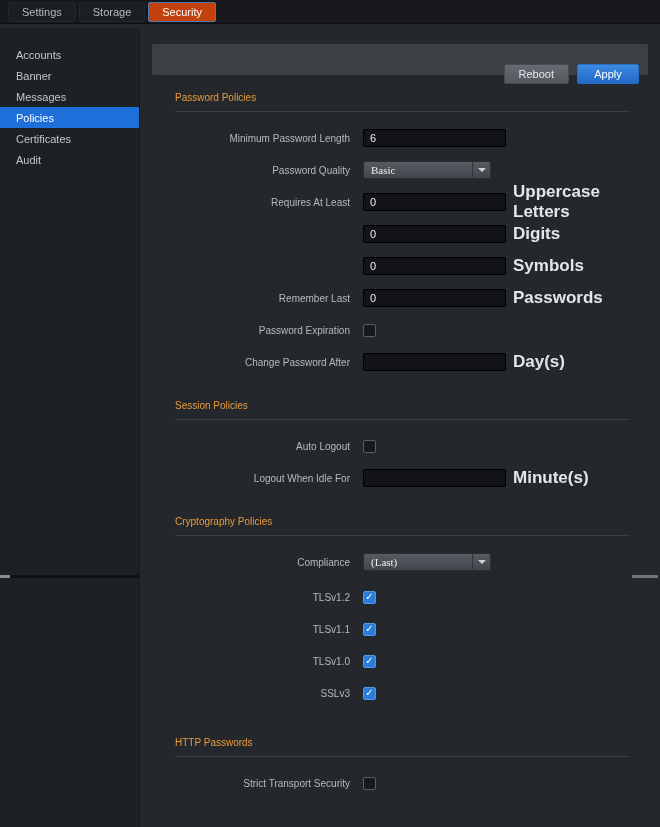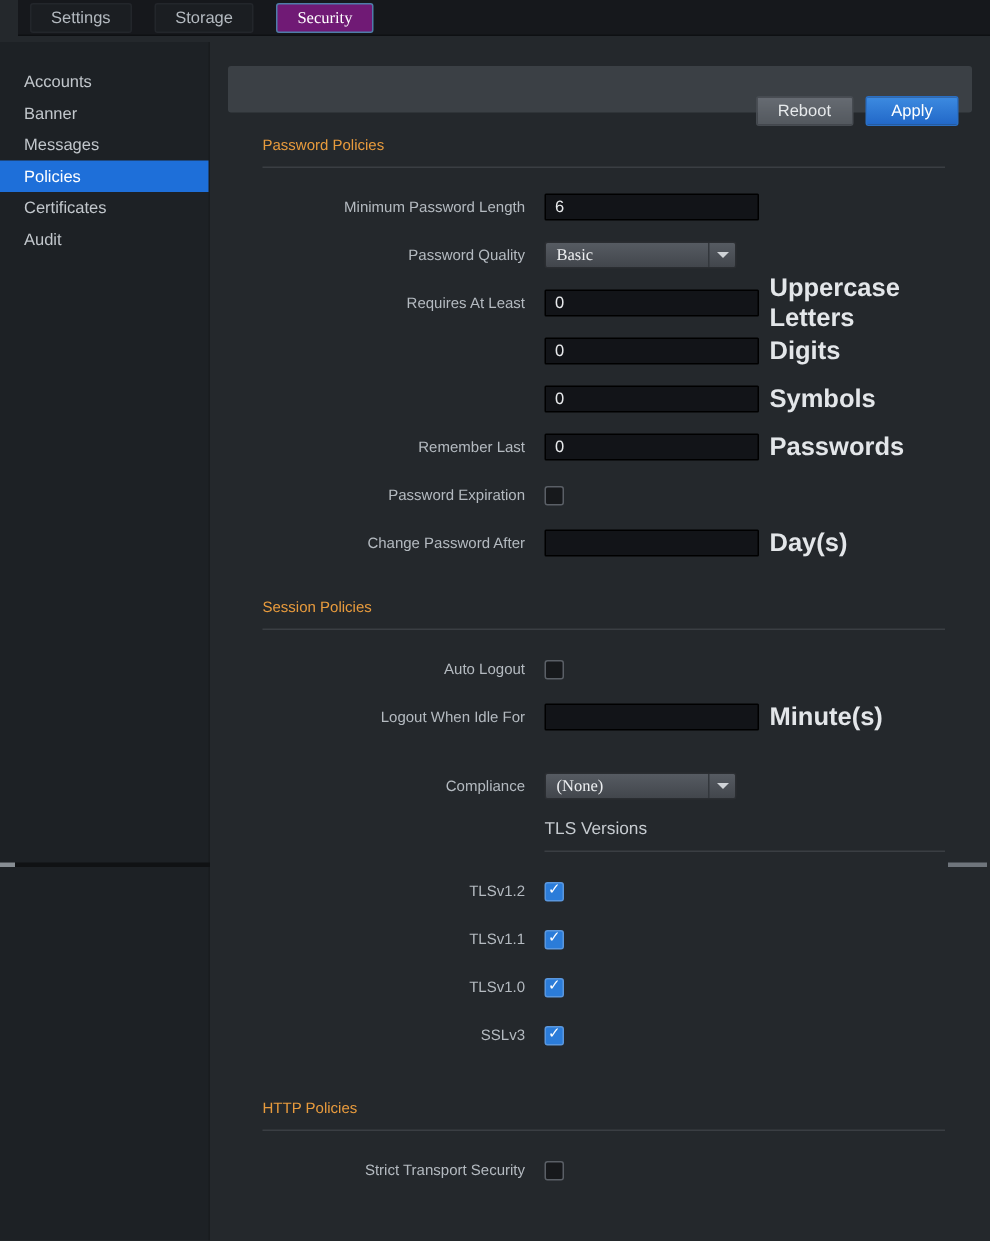--- a/index.html
+++ b/index.html
@@ -6,33 +6,33 @@
   html,body { width:660px; height:827px; }
   body {
     font-family:"Liberation Sans","DejaVu Sans",sans-serif;
     background:#24282c;
     overflow:hidden;
   }
   .app { position:relative; width:660px; height:827px; background:#24282c; overflow:hidden; }
 
   
   .topbar {
-    position:absolute; top:0; left:12px; right:0; height:24px;
+    position:absolute; top:0; left:0; right:0; height:24px;
     background:#16181c; border-bottom:1px solid #0e1013;
-    display:flex; align-items:center; padding-left:8px;gap:12px;
+    display:flex; align-items:center; padding-left:8px;
   }
   .tab {
     height:20px; padding:0 13px; margin-right:3px;
     display:flex; align-items:center;
     font-size:11px; color:#b4bac0;
     background:#1b1e22; border:1px solid #23262b; border-radius:2px;
     cursor:pointer;
   }
   .tab.active {
-    background:#701a75; border-color:#4f7da9; color:#ffffff;font-family:Liberation Serif, serif;
+    background:#c2410c; border-color:#4f7da9; color:#ffffff;
   }
 
   
   .sidebar {
     position:absolute; top:28px; left:0; bottom:0; width:140px;
     background:#1d2125; border-right:1px solid #191c1f;
     padding-top:16px;
   }
   .side-item {
     height:21px; display:flex; align-items:center; padding-left:16px;
@@ -242,37 +242,37 @@
           <span class="fcontrol">
             <input class="text-input" type="text" value="" style="">
             <span class="unit">Minute(s)</span>
           </span>
         </div>
 
       </div>
     </section>
 
     <section class="section">
+      <h2 class="section-title">Cryptography Policies</h2>
       <div class="rows">
 
         <div class="frow">
           <span class="flabel">Compliance</span>
           <span class="fcontrol">
             <div class="dropdown">
-              <span>(None)</span>
+              <span>(Last)</span>
               <span class="dropdown-caret-box">
                 <span class="dropdown-caret"></span>
               </span>
             </div>
           </span>
         </div>
 
       </div>
 
-      <h3 class="subheading" style="font-weight:400;">TLS Versions</h3>
 
       <div class="rows">
 
         <div class="frow">
           <span class="flabel">TLSv1.2</span>
           <span class="fcontrol">
             <span class="checkbox checked">
               <span class="check-glyph">✓</span>
             </span>
           </span>
@@ -302,21 +302,21 @@
             <span class="checkbox checked">
               <span class="check-glyph">✓</span>
             </span>
           </span>
         </div>
 
       </div>
     </section>
 
     <section class="section http">
-      <h2 class="section-title">HTTP Policies</h2>
+      <h2 class="section-title">HTTP Passwords</h2>
       <div class="rows">
 
         <div class="frow">
           <span class="flabel">Strict Transport Security</span>
           <span class="fcontrol">
             <span class="checkbox">
               
             </span>
           </span>
         </div>

